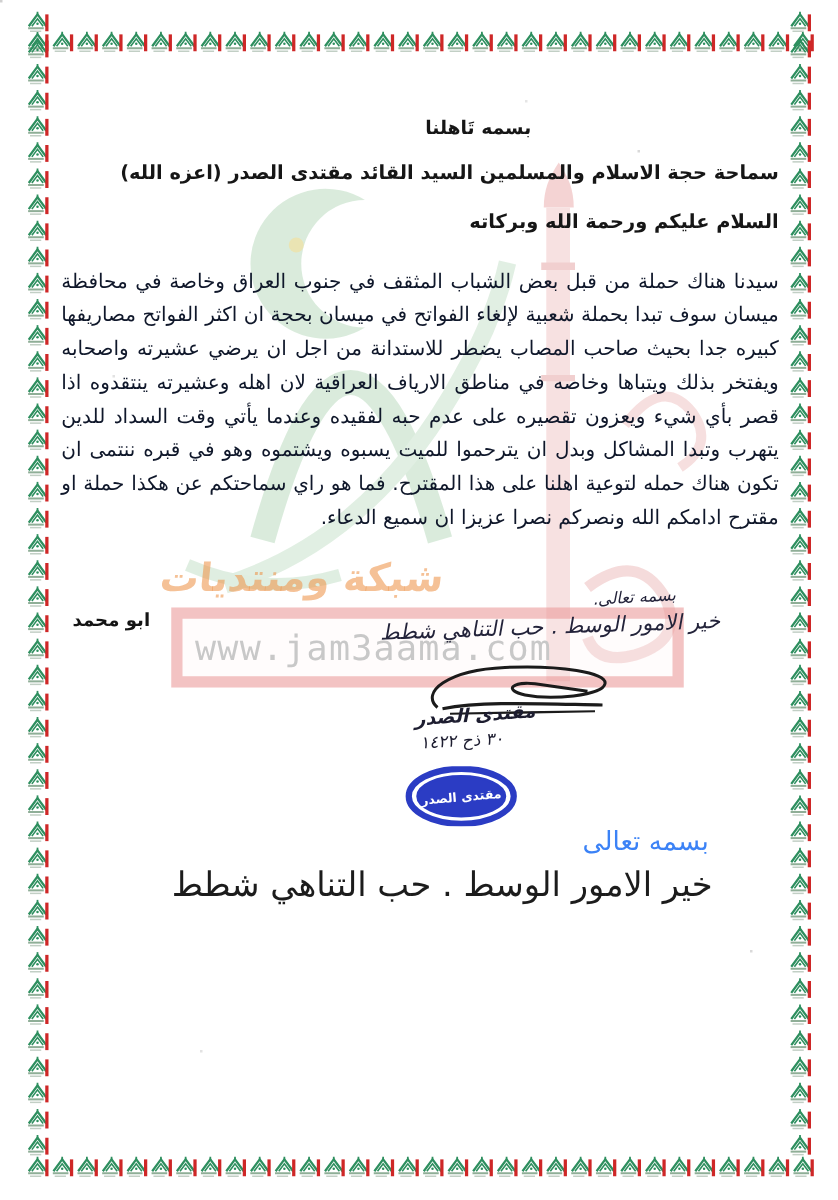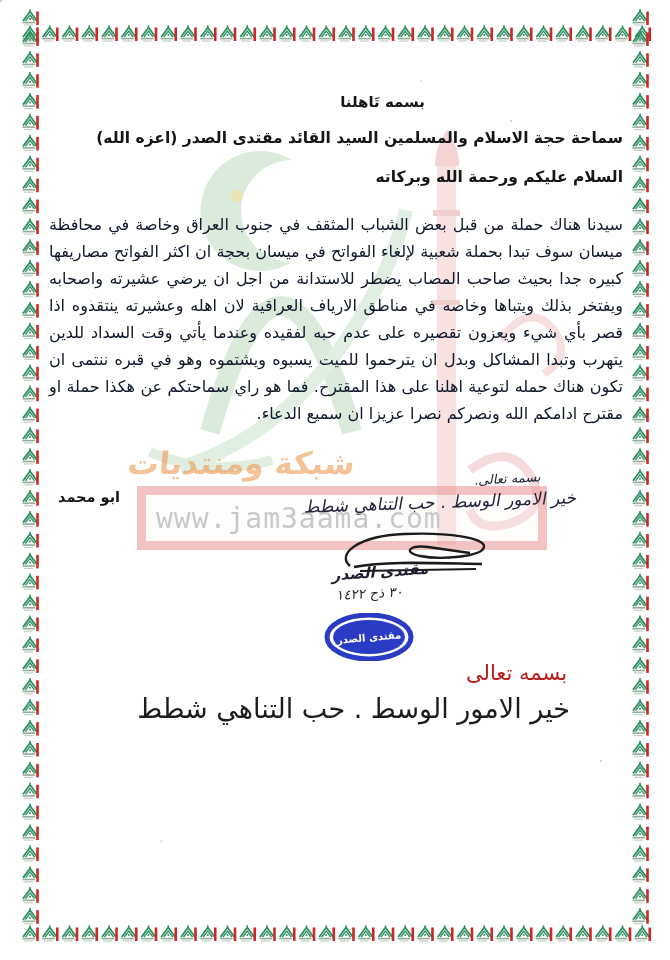--- a/index.html
+++ b/index.html
@@ -37,21 +37,21 @@
   .sig-name{
     position:absolute;left:333px;top:563px;font-size:15px;font-weight:bold;white-space:nowrap;
     transform:rotate(-4deg) skewX(-16deg);color:#1d1d30;
   }
   .sig-date{
     position:absolute;left:337px;top:585px;font-size:13.5px;white-space:nowrap;
     transform:rotate(-3deg) skewX(-10deg);color:#1d1d30;
   }
   .stamp{position:absolute;left:324px;top:613px;}
   .typed-basmala{
-    position:absolute;top:661px;right:103px;font-size:21px;color:#b91c1c;
+    position:absolute;top:661px;right:103px;font-size:21px;color:#3b82f6;
     font-weight:normal;white-space:nowrap;margin-left:28px;
   }
   .typed-quote{
     position:absolute;top:693px;right:100px;font-size:27px;color:#1c1c1c;
     font-weight:normal;white-space:nowrap;
   }
   .wm-site{
     position:absolute;left:128px;top:445px;width:326px;
     font-size:31px;font-weight:bold;text-align:left;direction:rtl;white-space:nowrap;
     color:rgba(238,148,74,0.58);transform:skewX(-6deg);

